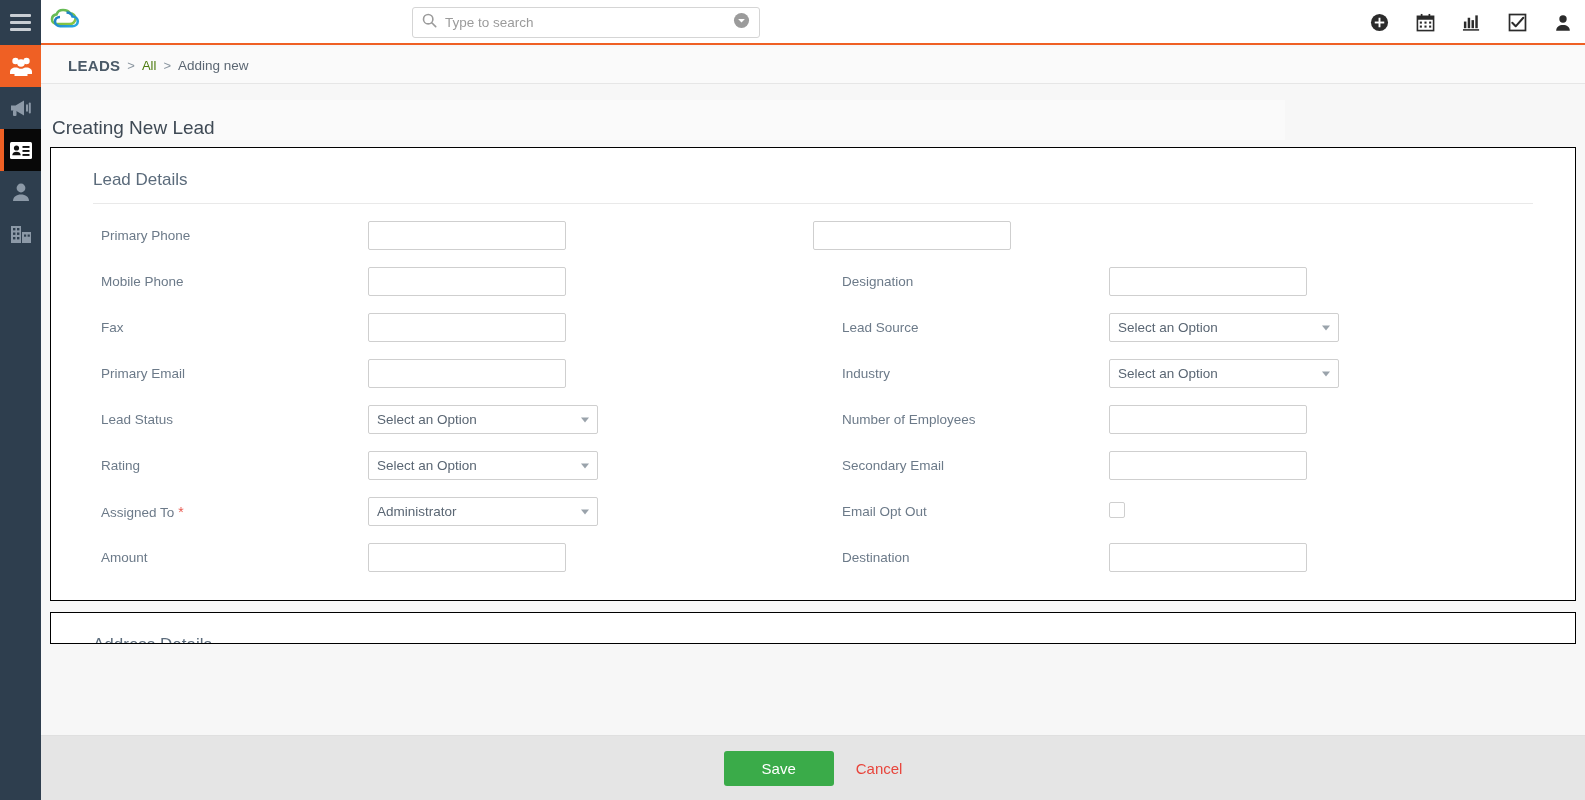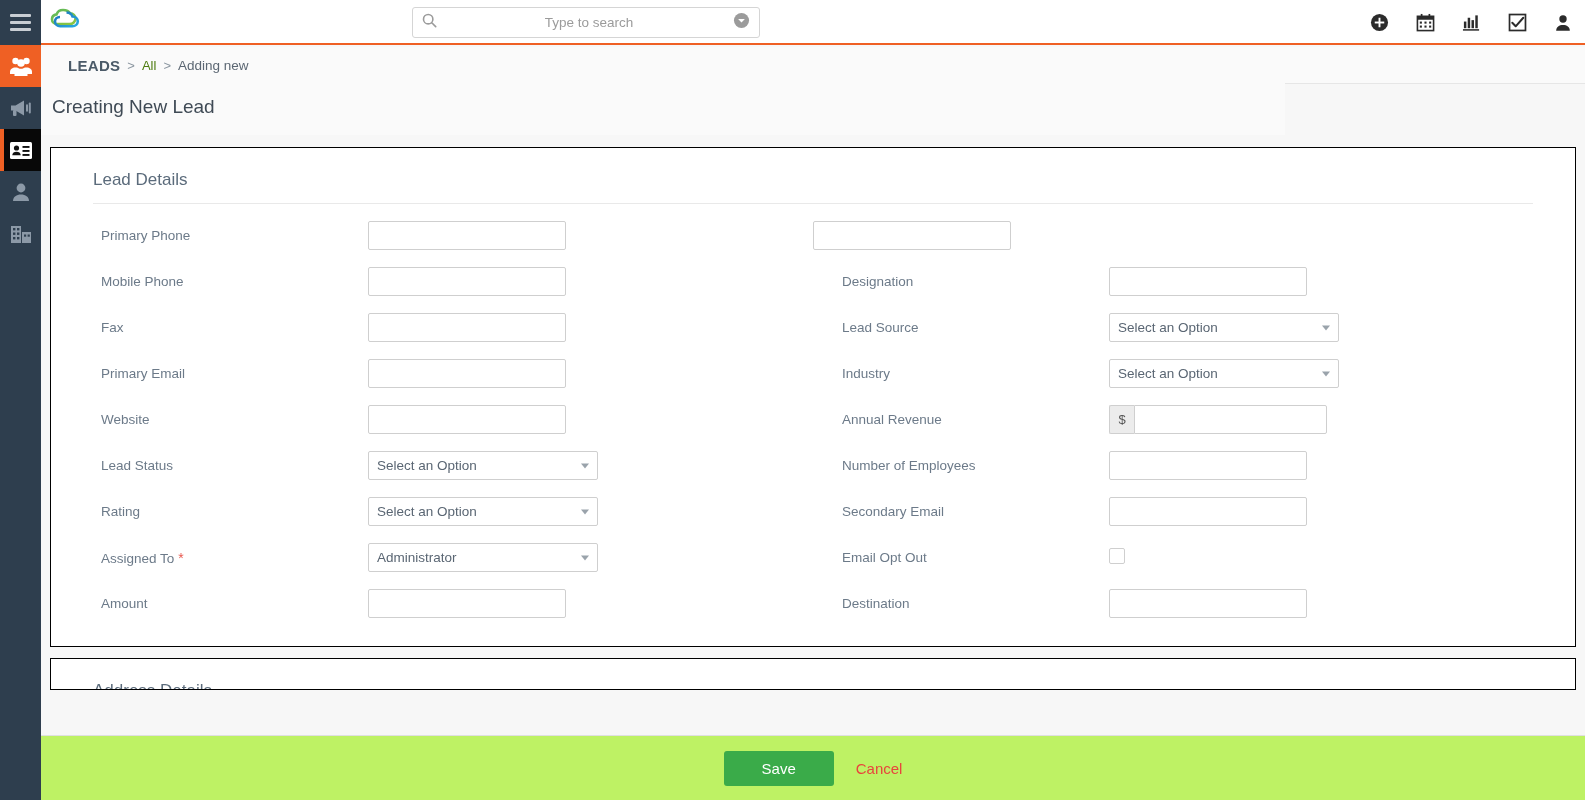--- a/index.html
+++ b/index.html
@@ -58,21 +58,21 @@
   .searchwrap {
     position: absolute; left: 371px; top: 7px;
     width: 348px; height: 31px;
     border: 1px solid #d5d5d5; border-radius: 3px;
     background: #fff; display: flex; align-items: center;
     padding: 0 9px; cursor: text;
   }
   .searchwrap input {
     flex: 1; border: 0; outline: 0; font-size: 13.5px;
     color: #555; font-family: "Liberation Sans", sans-serif;
-    margin-left: 8px; background: transparent; text-align: center;
+    margin-left: 8px; background: transparent;
   }
   .searchwrap input::placeholder { color: #9b9b9b; }
   .topicons {
     position: absolute; right: 12px; top: 0; height: 45px;
     display: flex; align-items: center; gap: 26px;
   }
   .topicons .ti { cursor: pointer; display: flex; align-items: center; justify-content: center; width: 20px; height: 20px; }
 
   
   .crumbbar {
@@ -87,21 +87,21 @@
     font-size: 15px; font-weight: bold; color: #4b5a68;
     letter-spacing: 0.3px; cursor: pointer;
     font-family: "Liberation Sans", sans-serif;
   }
   .crumb-sep { margin: 0 7px; color: #8b96a0; font-size: 13px; }
   .crumb-link { font-size: 13px; color: #4d7c0f; cursor: pointer; }
   .crumb-current { font-size: 13.5px; color: #5c6773; }
 
   
   .pagetitle {
-    position: absolute; left: 41px; top: 79px;
+    position: absolute; left: 41px; top: 100px;
     width: 1244px; height: 56px;
     background: #fafafa;
     display: flex; align-items: center; padding-left: 11px;
   }
   .pagetitle h1 {
     font-size: 19px; font-weight: normal; color: #3f4a55;
     font-family: "Liberation Sans", sans-serif;
   }
 
   
@@ -187,21 +187,21 @@
     background: #fff; cursor: pointer; margin-top: 5px;
   }
 
   
   .card.clipped { padding-bottom: 0; height: 32px; overflow: hidden; }
 
   
   .footer {
     position: absolute; left: 41px; bottom: 0;
     width: 1544px; height: 65px;
-    background: #bef264;
+    background: #e5e5e5;
     border-top: 1px solid #e0e0e0;
     display: flex; align-items: center; justify-content: center;
     gap: 22px;
     z-index: 20;
   }
   .btn-save {
     background: #3aab49; color: #fff;
     border: 0; border-radius: 3px;
     font-size: 15px; padding: 9px 38px;
     cursor: pointer; font-family: "Liberation Sans", sans-serif;
@@ -434,35 +434,20 @@
                 <div class="fctl">
                   <div class="sel">
                     <span>Select an Option</span>
                     <span class="caret"></span>
                   </div>
                 </div>
               </div>
             </div>
             <div class="frow">
               <div class="fcell">
-                <div class="flabel"><span>Website</span></div>
-                <div class="fctl"><input type="text" class="inp" value="" style=""></div>
-              </div>
-              <div class="fcell">
-                <div class="flabel"><span>Annual Revenue</span></div>
-                <div class="fctl">
-                  <div class="currency-group">
-                    <span class="currency-prefix">$</span>
-                    <input type="text" class="inp" value="" style="">
-                  </div>
-                </div>
-              </div>
-            </div>
-            <div class="frow">
-              <div class="fcell">
                 <div class="flabel"><span>Lead Status</span></div>
                 <div class="fctl">
                   <div class="sel">
                     <span>Select an Option</span>
                     <span class="caret"></span>
                   </div>
                 </div>
               </div>
               <div class="fcell">
                 <div class="flabel"><span>Number of Employees</span></div>

